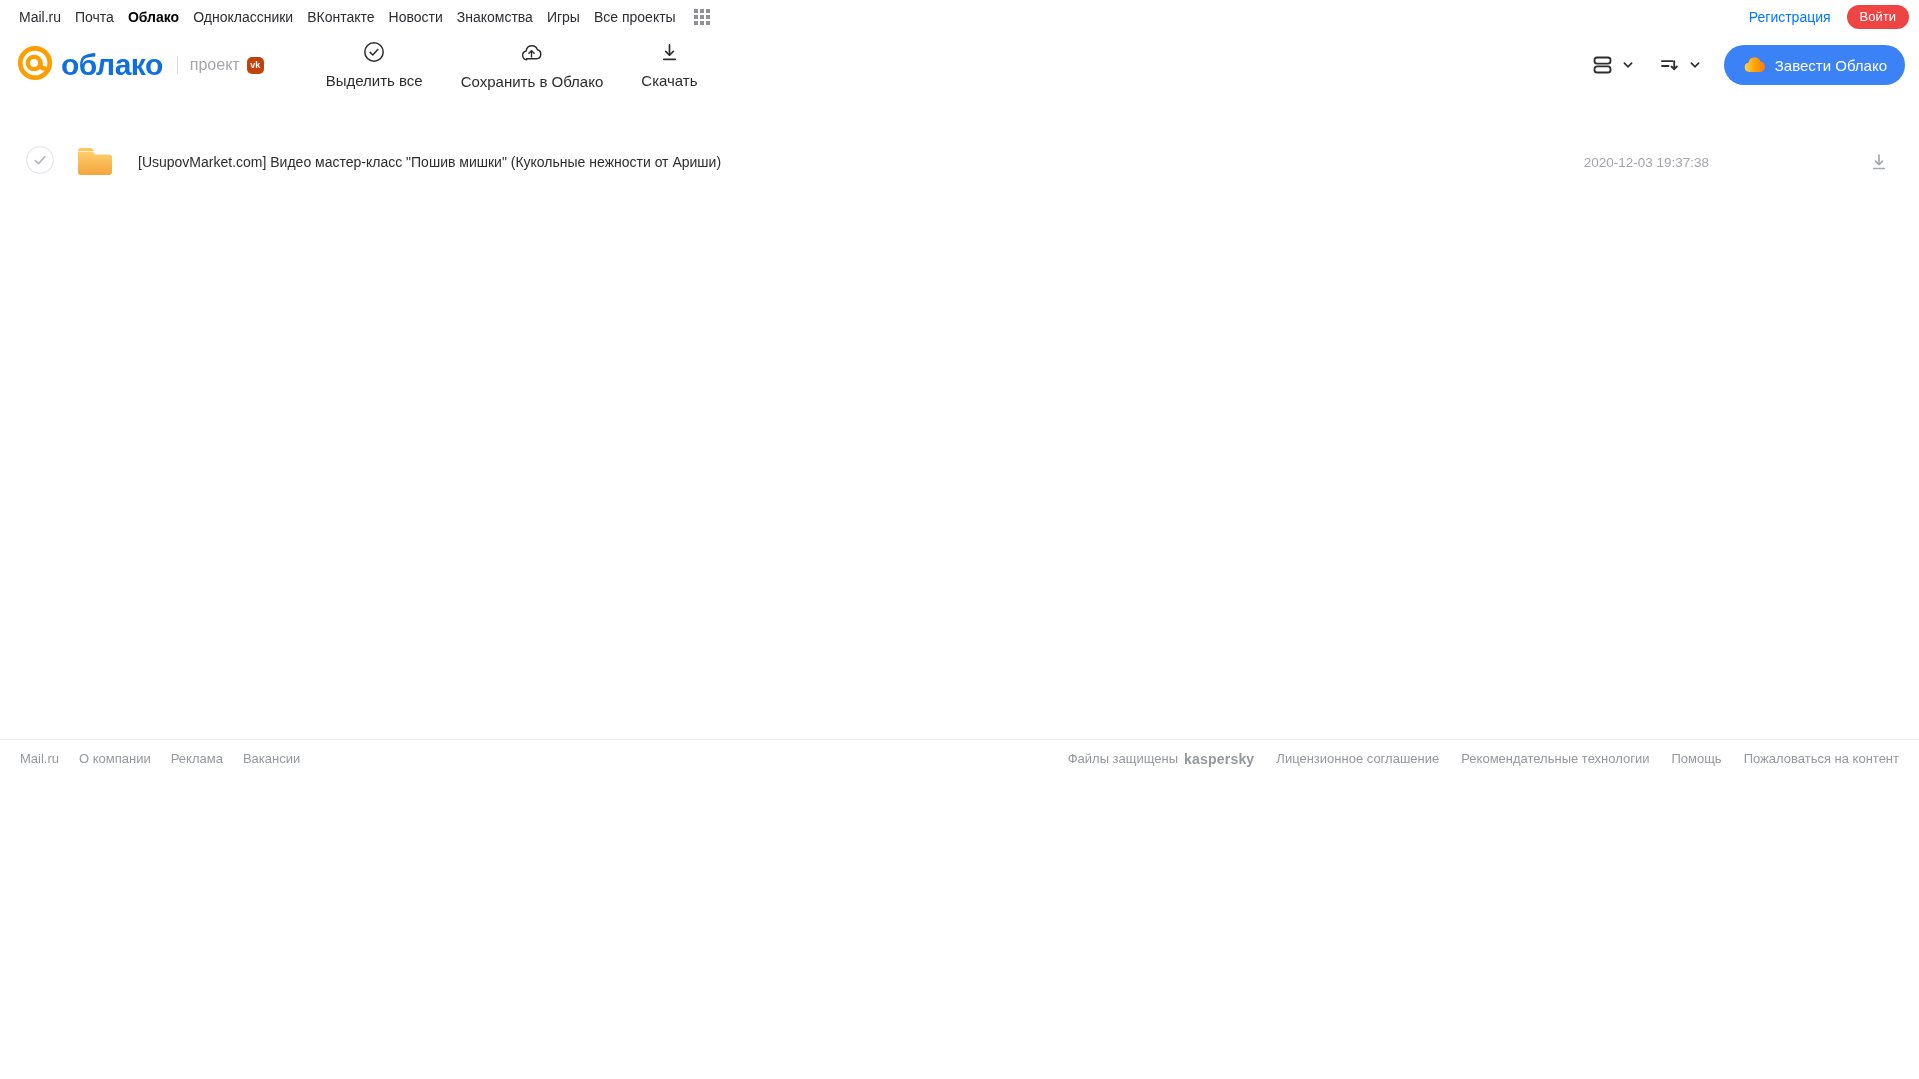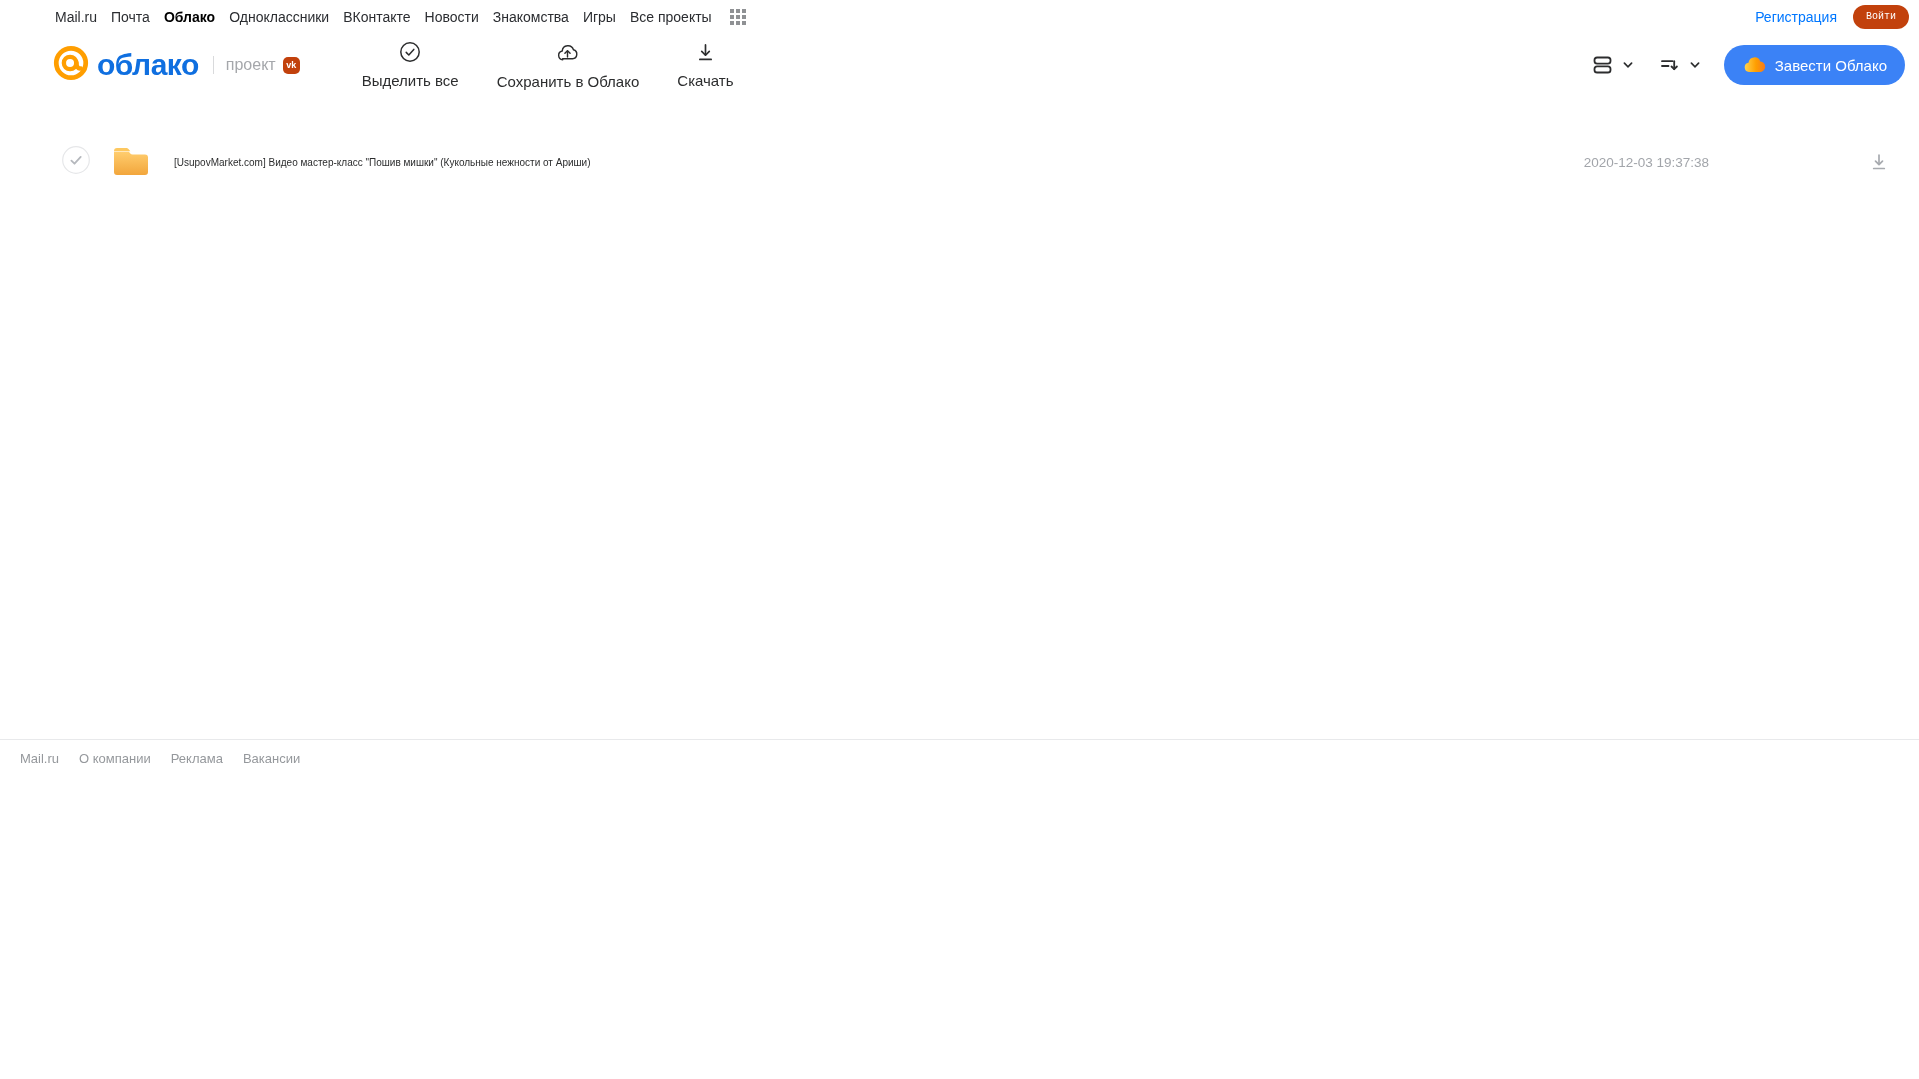--- a/index.html
+++ b/index.html
@@ -1,48 +1,48 @@
 <!DOCTYPE html>
 <html><head>
 <meta charset="utf-8">
 <style>
   * { margin:0; padding:0; box-sizing:border-box; }
   html,body { width:1919px; height:1079px; background:#fff; font-family:"Liberation Sans", sans-serif; overflow:hidden; }
-  .page { position:relative; width:1919px; height:777px; background:#fff;padding-left:36px; }
+  .page { position:relative; width:1919px; height:777px; background:#fff; }
 
   
   .topbar { display:flex; align-items:center; height:33px; padding:0 10px 0 19px; gap:14px; }
   .topbar a { text-decoration:none; color:#2b2d31; font-size:14px; cursor:pointer; }
   .topbar a.active { font-weight:700; color:#000; }
   .apps-grid { display:grid; grid-template-columns:repeat(3,4px); grid-auto-rows:4px; gap:2px; margin-left:4px; cursor:pointer; }
   .apps-grid i { background:#8f9194; width:4px; height:4px; display:block; }
   .topbar-right { margin-left:auto; display:flex; align-items:center; gap:16px; }
   .reg-link { color:#0077ff !important; font-size:14px; }
-  .login-btn { background:#c2410c; color:#fff; border:none; border-radius:15px; height:24px; padding:0 13px; font-size:10px; font-family:Liberation Mono, monospace; cursor:pointer; }
+  .login-btn { background:#ef4444; color:#fff; border:none; border-radius:15px; height:24px; padding:0 13px; font-size:13px; font-family:Liberation Sans, sans-serif; cursor:pointer; }
 
   
   .header { display:flex; align-items:center; height:64px; padding:0 14px 0 16px; }
   .logo { display:flex; align-items:center; cursor:pointer; }
   .logo-text { font-size:30px; font-weight:700; color:#0f6fe0; margin-left:7px; letter-spacing:-0.5px; }
   .logo-divider { width:1px; height:18px; background:#d9dadc; margin:0 12px 0 14px; }
   .project-label { color:#a5a7ab; font-size:16px; }
   .vk-badge { width:17px; height:17px; border-radius:5px; background:#c2410c; color:#fff; font-size:9px; font-weight:700; display:flex; align-items:center; justify-content:center; margin-left:7px; }
   .toolbar { display:flex; align-items:center; gap:38px; margin-left:62px; }
   .tool-btn { display:flex; align-items:center; gap:9px; cursor:pointer; background:none; border:none; font-family:inherit;flex-direction:column; }
   .tool-btn span { font-size:15px; color:#2c2d2e; }
   .header-right { margin-left:auto; display:flex; align-items:center; }
   .icon-drop { display:flex; align-items:center; gap:5px; cursor:pointer; margin-right:22px; }
   .create-btn { display:flex; align-items:center; gap:9px; background:#3b82f6; color:#fff; border:none; border-radius:20px; height:40px; padding:0 18px; font-size:15px; font-family:inherit; cursor:pointer; }
 
   
   .page-title { font-size:21px; font-weight:400; color:#111; margin:32px 0 0 20px; letter-spacing:0.2px; }
   .file-row { display:flex; align-items:center; height:62px; margin-top:34px; padding:0 30px 0 26px; cursor:pointer; }
   .row-check { flex:0 0 auto; }
   .folder-ic { margin-left:22px; flex:0 0 auto; }
-  .file-name { margin-left:24px; font-size:10px; color:#2c2d2e; }
+  .file-name { margin-left:24px; font-size:14px; color:#2c2d2e; }
   .row-spacer { flex:1; }
   .file-date { color:#a2a5aa; font-size:13.5px; white-space:nowrap; }
   .row-download { margin-left:160px; display:flex; align-items:center; cursor:pointer; }
 
   
   .footer { position:absolute; left:0; bottom:0; width:100%; height:38px; border-top:1px solid #e8e9eb; background:#fff; display:flex; align-items:center; padding:0 20px; font-size:13px; }
   .footer a { color:#95989c; text-decoration:none; cursor:pointer; }
   .footer-left { display:flex; gap:20px; }
   .footer-right { margin-left:auto; display:flex; align-items:center; gap:22px; }
   .protected { display:flex; align-items:center; gap:6px; color:#95989c; }
@@ -206,15 +206,25 @@
     </span>
   </div>
 
   <div class="footer">
     <div class="footer-left">
       <a>Mail.ru</a>
       <a>О компании</a>
       <a>Реклама</a>
       <a>Вакансии</a>
     </div>
+    <div class="footer-right">
+      <span class="protected">
+        <span>Файлы защищены</span>
+        <a class="kaspersky">kaspersky</a>
+      </span>
+      <a>Лицензионное соглашение</a>
+      <a>Рекомендательные технологии</a>
+      <a>Помощь</a>
+      <a>Пожаловаться на контент</a>
+    </div>
   </div>
 
 </div>
 
 </body></html>

